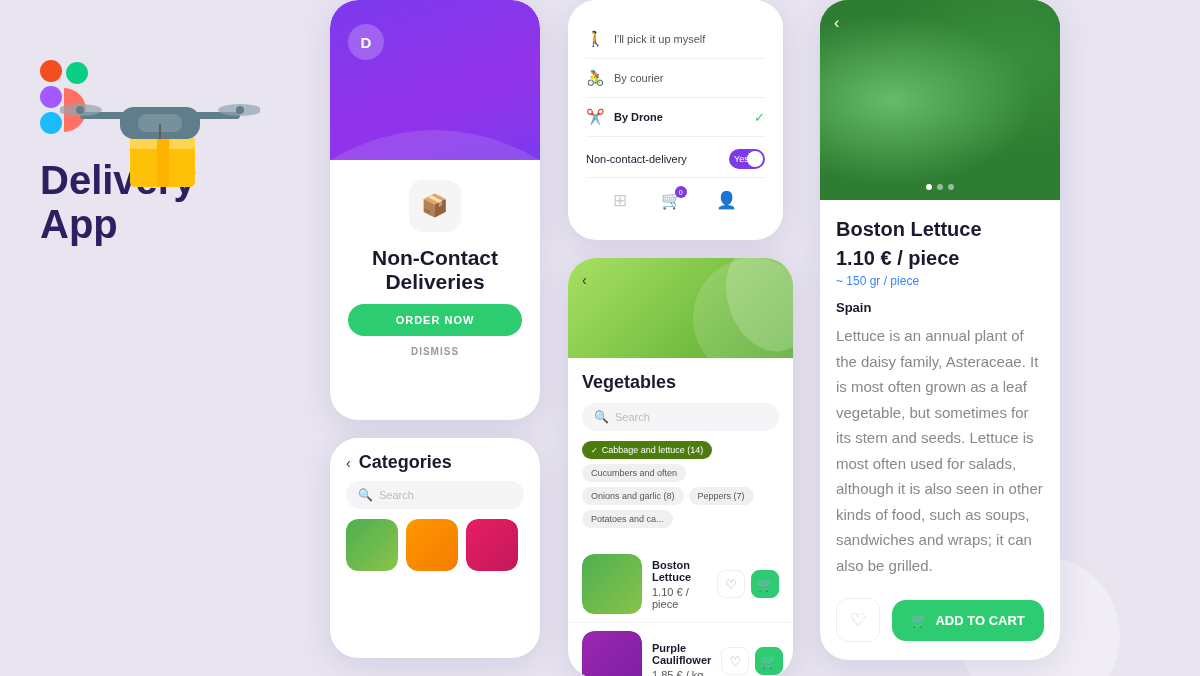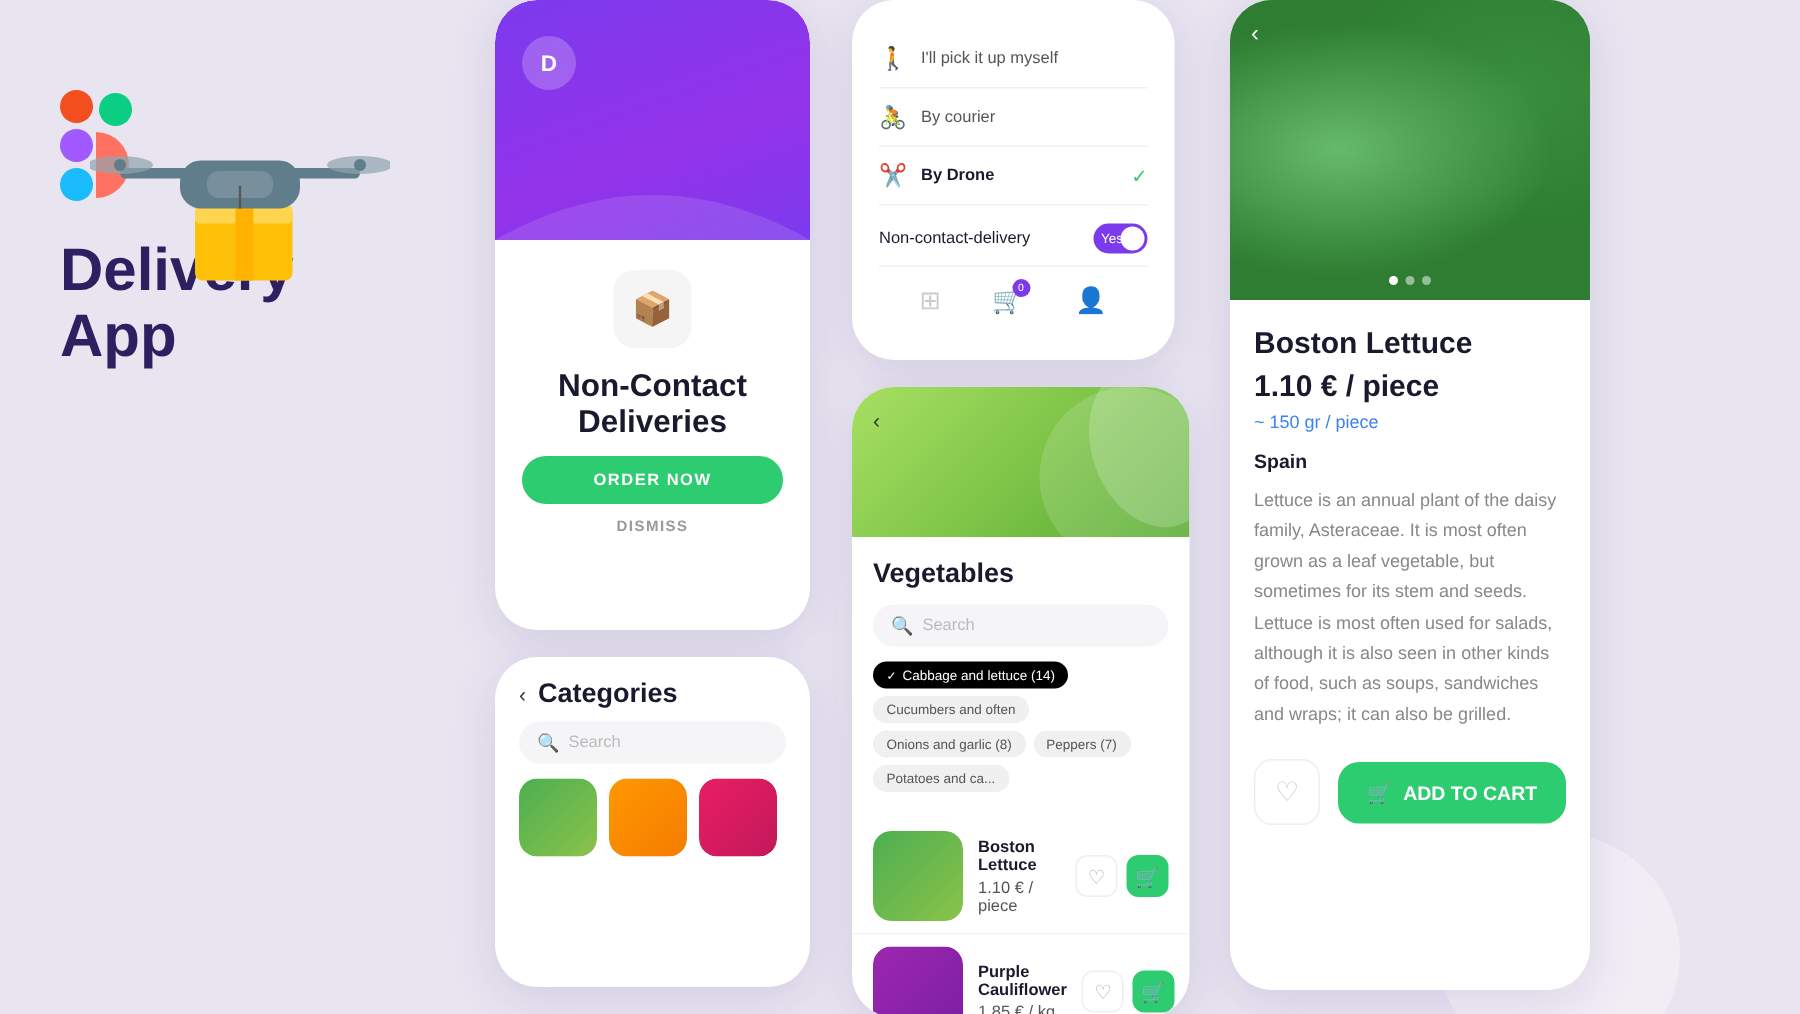--- a/index.html
+++ b/index.html
@@ -346,21 +346,21 @@
     }
     .veg-tag {
       font-size: 9px;
       padding: 4px 9px;
       border-radius: 14px;
       background: #f0f0f0;
       color: #555;
       cursor: pointer;
     }
     .veg-tag.active {
-      background: #000000;
+      background: #4d7c0f;
       color: #fff;
       display: flex;
       align-items: center;
       gap: 4px;
     }
     .veg-tag.active::before { content: '✓'; font-size: 8px; }
     .veg-product {
       display: flex;
       align-items: center;
       padding: 8px 14px;
@@ -460,21 +460,21 @@
       background: rgba(255,255,255,0.5);
     }
     .product-dot.active { background: #fff; }
     .product-detail-body {
       padding: 18px 16px;
     }
     .product-name { font-size: 20px; font-weight: 800; color: #1a1a2e; margin-bottom: 6px; }
     .product-price { font-size: 20px; font-weight: 800; color: #1a1a2e; margin-bottom: 4px; }
     .product-weight { font-size: 12px; color: #3b82f6; margin-bottom: 12px; }
     .product-origin { font-size: 13px; font-weight: 700; color: #1a1a2e; margin-bottom: 8px; }
-    .product-desc { font-size: 12px; color: #888; line-height: 1.7; margin-bottom: 20px; }
+    .product-desc { font-size: 15px; color: #888; line-height: 1.7; margin-bottom: 20px; }
     .product-actions {
       display: flex;
       align-items: center;
       gap: 12px;
     }
     .product-fav-btn {
       width: 44px;
       height: 44px;
       border-radius: 12px;
       border: 1.5px solid #eee;

